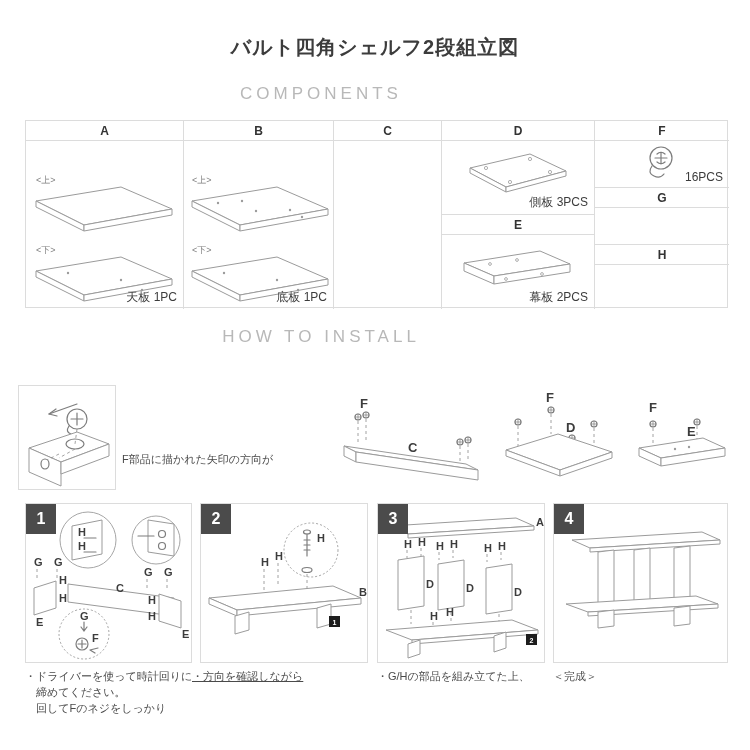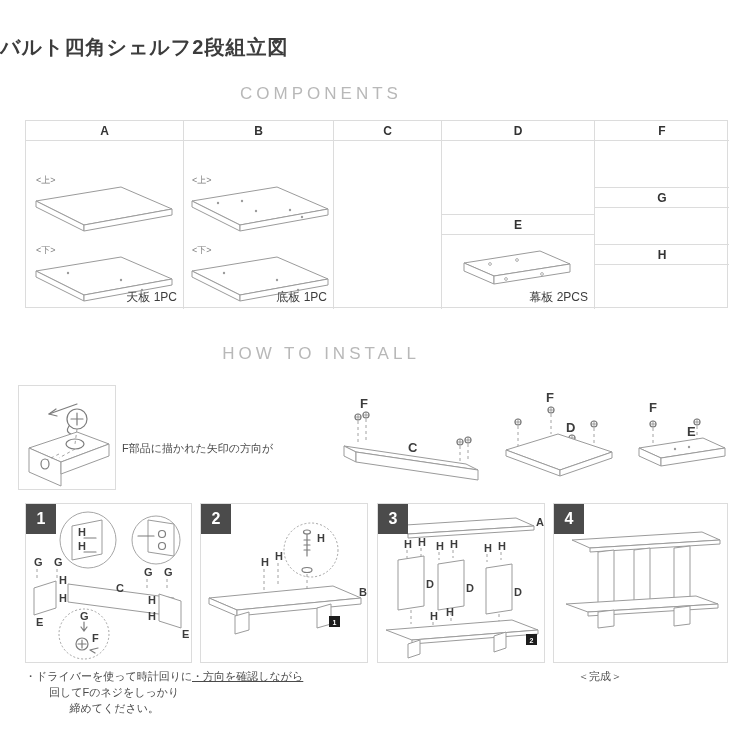--- a/index.html
+++ b/index.html
@@ -1,24 +1,24 @@
 <!DOCTYPE html>
 <html><head>
 <meta charset="utf-8">
 <style>
   * { margin:0; padding:0; box-sizing:border-box; }
   body { background:#ffffff; font-family:"Liberation Sans","DejaVu Sans",sans-serif; }
   .page { position:relative; width:750px; height:750px; background:#ffffff; overflow:hidden; }
 
-  .doc-title { position:absolute; top:34px; left:0; width:750px; text-align:left;
+  .doc-title { position:absolute; top:34px; left:0; width:750px; text-align:center;
     font-size:20px; font-weight:bold; color:#3c3c3c; letter-spacing:1px; }
   .section-heading { position:absolute; width:642px; text-align:center;
     font-size:17px; color:#b8b8b8; letter-spacing:4px; font-weight:500; }
   #components-heading { top:84px; }
-  #install-heading { top:344px; }
+  #install-heading { top:327px; }
 
   
   .comp-table { position:absolute; left:25px; top:120px; width:703px; height:188px;
     display:grid; grid-template-columns:158px 150px 108px 153px 134px;
     border:1px solid #dcdcdc; }
   .comp-col { border-right:1px solid #dcdcdc; display:flex; flex-direction:column; }
   .comp-col:last-child { border-right:none; }
   .comp-header { height:20px; line-height:20px; text-align:center; font-size:12px;
     font-weight:bold; color:#333; border-bottom:1px solid #dcdcdc; flex:0 0 20px; }
   .comp-body { position:relative; flex:1 1 auto; }
@@ -31,37 +31,37 @@
   .hw { fill:none; stroke:#7d7d7d; stroke-width:1.2; stroke-linecap:round; }
   .dash { stroke:#8a8a8a; stroke-width:0.8; stroke-dasharray:3,3; fill:none; }
   .svg-letter { font-family:"Liberation Sans",sans-serif; font-size:11px; font-weight:bold; fill:#3c3c3c; }
   .svg-small { font-family:"Liberation Sans",sans-serif; font-size:9px; fill:#808080; }
   .mag { fill:none; stroke:#9b9b9b; stroke-width:0.9; }
   .magdot { fill:none; stroke:#9b9b9b; stroke-width:0.9; stroke-dasharray:2,2; }
 
   
   .install-box { position:absolute; left:18px; top:385px; width:98px; height:105px;
     border:1px solid #dcdcdc; }
-  .install-note { position:absolute; left:122px; top:438px; font-size:11px;
+  .install-note { position:absolute; left:122px; top:449px; font-size:11px;
     color:#4a4a4a; line-height:21px; }
   .install-diagram { position:absolute; }
   #install-c { left:336px; top:390px; }
   #install-d { left:496px; top:388px; }
   #install-e { left:631px; top:396px; }
 
   
   .step-panel { position:absolute; top:503px; height:160px; border:1px solid #dcdcdc; background:#fff; }
   #step1 { left:25px; width:167px; }
   #step2 { left:200px; width:168px; }
   #step3 { left:377px; width:168px; }
   #step4 { left:553px; width:175px; }
   .step-num { position:absolute; left:0; top:0; width:30px; height:30px; background:#4b4b4b;
     color:#ffffff; font-size:16px; font-weight:bold; text-align:center; line-height:30px; }
-  .step-caption { position:absolute; top:668px; font-size:11px; color:#4a4a4a; line-height:16px;text-align:center; }
-  #cap1 { left:25px; } #cap2 { left:192px;text-decoration:underline; } #cap3 { left:377px; } #cap4 { left:553px;margin-left:25px; }
+  .step-caption { position:absolute; top:668px; font-size:11px; color:#4a4a4a; line-height:16px; }
+  #cap1 { left:25px; } #cap2 { left:192px;text-decoration:underline; } #cap3 { left:377px; } #cap4 { left:553px; }
   .step-caption .cont { padding-left:11px; }
   .ref-box { fill:#1d1d1d; }
   .ref-text { font-family:"Liberation Sans",sans-serif; font-size:7px; font-weight:bold; fill:#ffffff; }
 </style>
 </head>
 <body>
 
 <div class="page">
 
   <div class="doc-title">バルト四角シェルフ2段組立図</div>
@@ -114,20 +114,32 @@
       </div>
     </div>
 
     <div class="comp-col">
       <div class="comp-header">C</div>
     </div>
 
     <div class="comp-col">
       <div class="subsec" style="height:94px;">
         <div class="comp-header">D</div>
+        <div class="comp-body">
+          <svg width="151" height="72" viewBox="0 0 151 72">
+            <polygon class="board" points="28,27 88,13 124,30 64,46"></polygon>
+            <polygon class="board" points="28,27 64,46 64,51 28,32"></polygon>
+            <polygon class="board" points="64,46 124,30 124,35 64,51"></polygon>
+            <circle cx="44" cy="27" r="1.6" fill="none" stroke="#9b9b9b" stroke-width="0.8"></circle>
+            <circle cx="88" cy="18" r="1.6" fill="none" stroke="#9b9b9b" stroke-width="0.8"></circle>
+            <circle cx="108" cy="31" r="1.6" fill="none" stroke="#9b9b9b" stroke-width="0.8"></circle>
+            <circle cx="68" cy="41" r="1.6" fill="none" stroke="#9b9b9b" stroke-width="0.8"></circle>
+          </svg>
+          <span class="qty">側板 3PCS</span>
+        </div>
       </div>
       <div class="subsec" style="height:94px;">
         <div class="comp-header">E</div>
         <div class="comp-body">
           <svg width="151" height="72" viewBox="0 0 151 72">
             <polygon class="board" points="22,28 98,16 128,29 52,41"></polygon>
             <polygon class="board" points="22,28 52,41 52,49 22,36"></polygon>
             <polygon class="board" points="52,41 128,29 128,37 52,49"></polygon>
             <circle cx="48" cy="29" r="1.4" fill="none" stroke="#9b9b9b" stroke-width="0.8"></circle>
             <circle cx="75" cy="25" r="1.4" fill="none" stroke="#9b9b9b" stroke-width="0.8"></circle>
@@ -135,20 +147,28 @@
             <circle cx="100" cy="39" r="1.4" fill="none" stroke="#9b9b9b" stroke-width="0.8"></circle>
           </svg>
           <span class="qty">幕板 2PCS</span>
         </div>
       </div>
     </div>
 
     <div class="comp-col">
       <div class="subsec" style="height:67px;">
         <div class="comp-header">F</div>
+        <div class="comp-body">
+          <svg width="132" height="45" viewBox="0 0 132 45">
+            <circle cx="66" cy="17" r="11" class="hw"></circle>
+            <path class="hw" d="M66,11 v12 M60,17 h12 M62,13 a6,6 0 0 1 8,0 M62,21 a6,6 0 0 0 8,0"></path>
+            <path class="hw" d="M57,25 q-5,7 2,10 q6,3 10,-2"></path>
+          </svg>
+          <span class="qty">16PCS</span>
+        </div>
       </div>
       <div class="subsec" style="height:57px;">
         <div class="comp-header">G</div>
       </div>
       <div class="subsec" style="height:64px;">
         <div class="comp-header">H</div>
       </div>
     </div>
   </div>
 
@@ -341,25 +361,26 @@
       <polygon class="board" points="120,44 136,42 136,100 120,102"></polygon>
       <polygon class="board" points="12,100 142,92 164,100 34,108"></polygon>
       <polygon class="board" points="34,108 164,100 164,104 34,112"></polygon>
       <polygon class="board" points="44,108 60,106 60,122 44,124"></polygon>
       <polygon class="board" points="120,104 136,102 136,120 120,122"></polygon>
     </svg>
   </div>
 
   <div class="step-caption" id="cap1">
     <div>・ドライバーを使って時計回りに</div>
+    <div class="cont">締めてください。</div>
     <div class="cont">回してFのネジをしっかり</div>
-    <div class="cont">締めてください。</div>
   </div>
   <div class="step-caption" id="cap2">
     <div>・方向を確認しながら</div>
   </div>
   <div class="step-caption" id="cap3">
+    <div>・G/Hの部品を組み立てた上、</div>
   </div>
   <div class="step-caption" id="cap4">
     <div>＜完成＞</div>
   </div>
 
 </div>
 
 </body></html>

